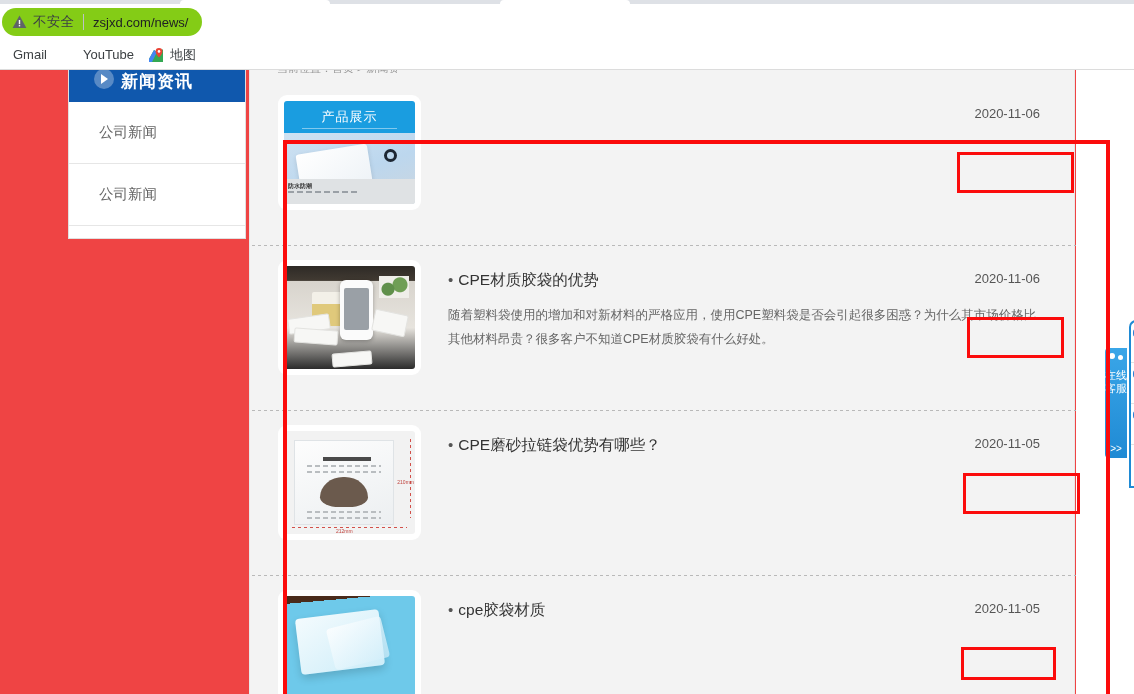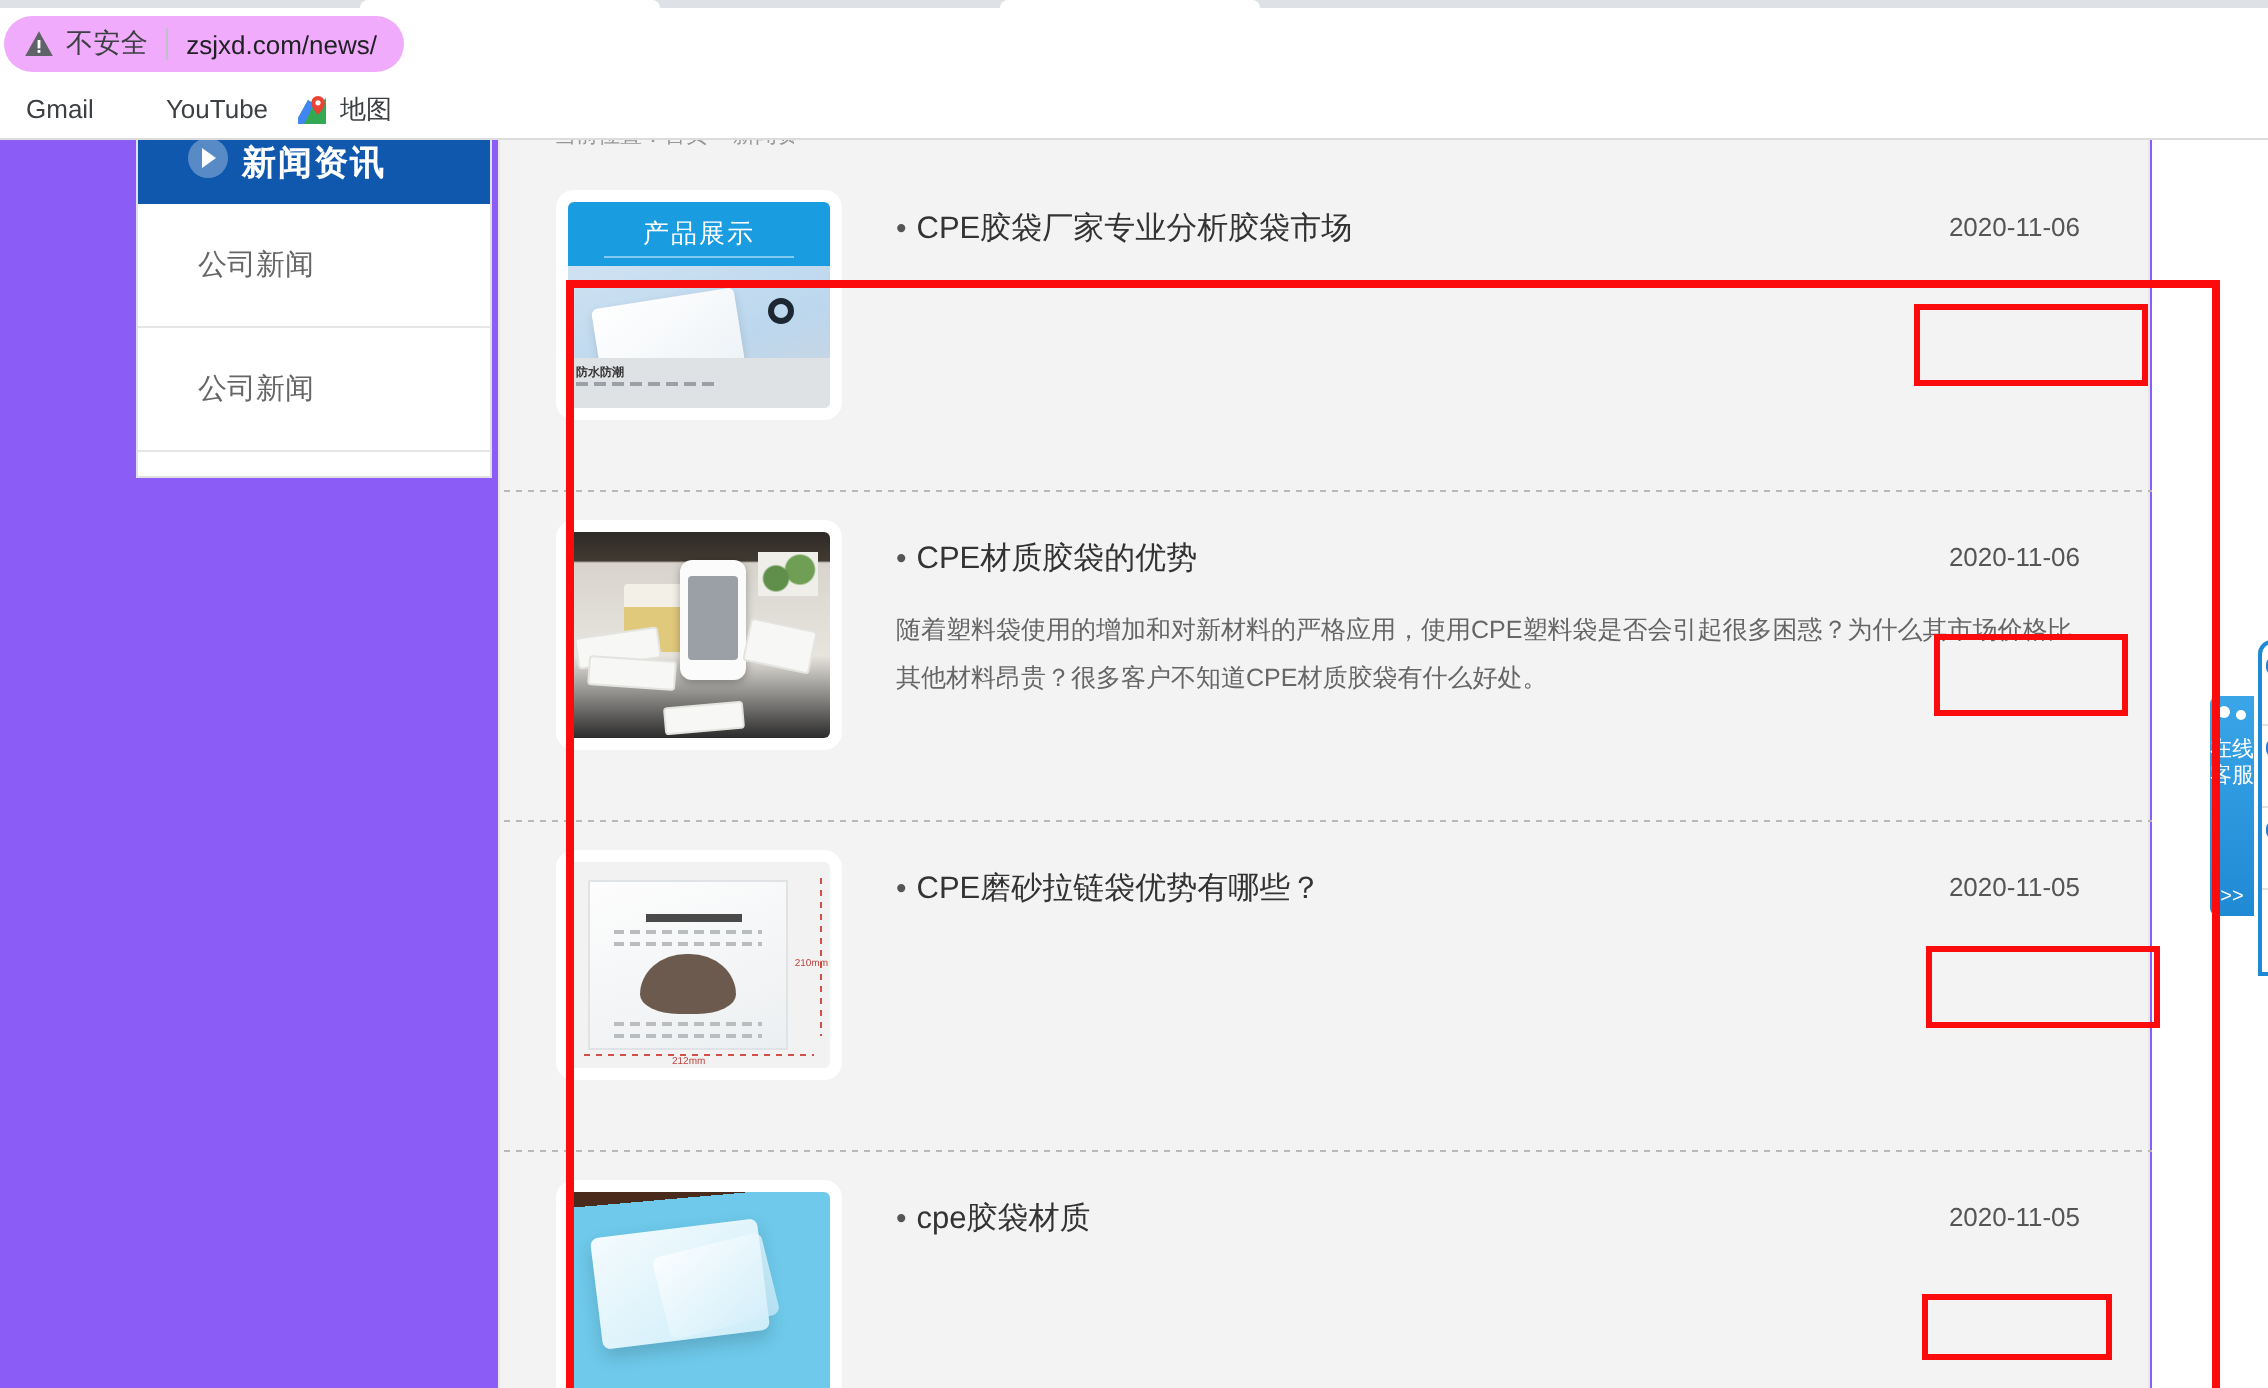--- a/index.html
+++ b/index.html
@@ -32,21 +32,21 @@
 
   .omnibox-row {
     position: absolute; top: 4px; left: 0;
     width: 1134px; height: 36px;
     background: #ffffff;
   }
   .omnibox {
     position: absolute; top: 4px; left: 2px;
     height: 28px;
     min-width: 170px;
-    background: #f0abfc;
+    background: #84cc16;
     border-radius: 14px;
     display: flex; align-items: center;
     padding: 0 14px 0 10px;
   }
   .warn-icon {
     width: 15px; height: 14px;
     margin-right: 6px;
     display: inline-block;
     position: relative; top: 0px;
   }
@@ -93,21 +93,21 @@
     left: 6px; top: 3px;
     border-left: 5px solid #ffffff;
     border-top: 3px solid transparent;
     border-bottom: 3px solid transparent;
   }
 
   
   .page {
     position: absolute; top: 70px; left: 0;
     width: 1134px; height: 624px;
-    background: #8b5cf6;
+    background: #ef4444;
     overflow: hidden;
   }
 
   
   .sidebar {
     position: absolute; left: 68px; top: -9px;
     width: 178px;
     background: #ffffff;
     border: 1px solid #e0e0e0;
     border-top: none;
@@ -553,23 +553,20 @@
                 <b>防水防潮</b>
                 <i></i>
               </div>
             </div>
             <div class="t1-banner">
               <span>产品展示</span>
             </div>
           </div>
         </div>
         <div class="article-body">
-          <div class="article-title">
-            <span class="dot">•</span><span>CPE胶袋厂家专业分析胶袋市场</span>
-          </div>
           <div class="article-date">2020-11-06</div>
         </div>
       </div>
 
       <div class="news-item">
         <div class="thumb">
           <div class="thumb-inner">
             <div class="t2-photo">
               <div class="t2-plant"></div>
               <div class="t2-box"></div>

